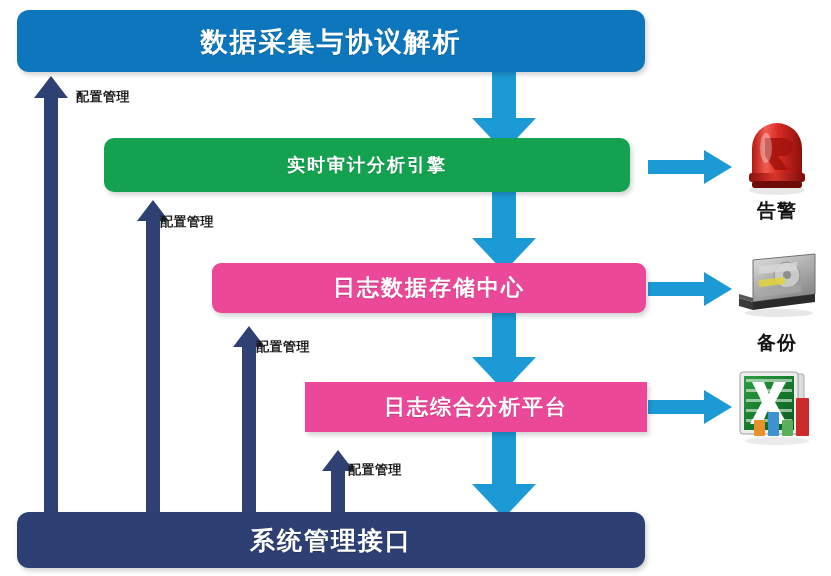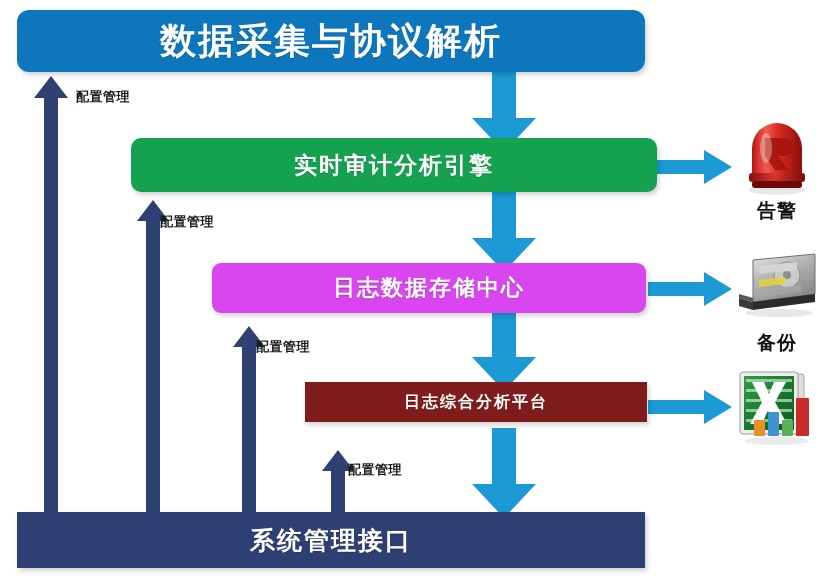--- a/index.html
+++ b/index.html
@@ -34,48 +34,48 @@
   .box-label {
     display: block;
     line-height: 1;
     text-shadow: 0 1px 1px rgba(0,0,0,0.18);
   }
 
   .box-collect {
     left: 17px;  top: 10px;  width: 628px; height: 62px;
     background: #0E76BC;
     border-radius: 12px;
-    font-size: 36px;
+    font-size: 27px;
     box-shadow: 2px 3px 5px rgba(0,0,0,0.18);
   }
   .box-engine {
-    left: 131px; top: 138px; width: 526px; height: 54px;
+    left: 104px; top: 138px; width: 526px; height: 54px;
     background: #14A250;
     border-radius: 10px;
-    font-size: 23px;
+    font-size: 18px;
     box-shadow: 2px 3px 5px rgba(0,0,0,0.18);
   }
   .box-storage {
     left: 212px; top: 263px; width: 434px; height: 50px;
-    background: #d946ef;
+    background: #ec4899;
     border-radius: 9px;
     font-size: 22px;
     box-shadow: 2px 3px 5px rgba(0,0,0,0.18);
   }
   .box-platform {
-    left: 305px; top: 382px; width: 342px; height: 40px;
-    background: #7f1d1d;
+    left: 305px; top: 382px; width: 342px; height: 50px;
+    background: #ec4899;
     border-radius: 0px;
-    font-size: 16px;
+    font-size: 21px;
     box-shadow: 2px 3px 5px rgba(0,0,0,0.18);
   }
   .box-admin {
     left: 17px;  top: 512px; width: 628px; height: 56px;
     background: #2E3F73;
-    border-radius: 0;
+    border-radius: 12px;
     font-size: 25px;
     box-shadow: 2px 3px 5px rgba(0,0,0,0.18);
   }
 
   
   .vflow {
     position: absolute;
     z-index: 2;
   }
   .vflow svg { display: block; }

